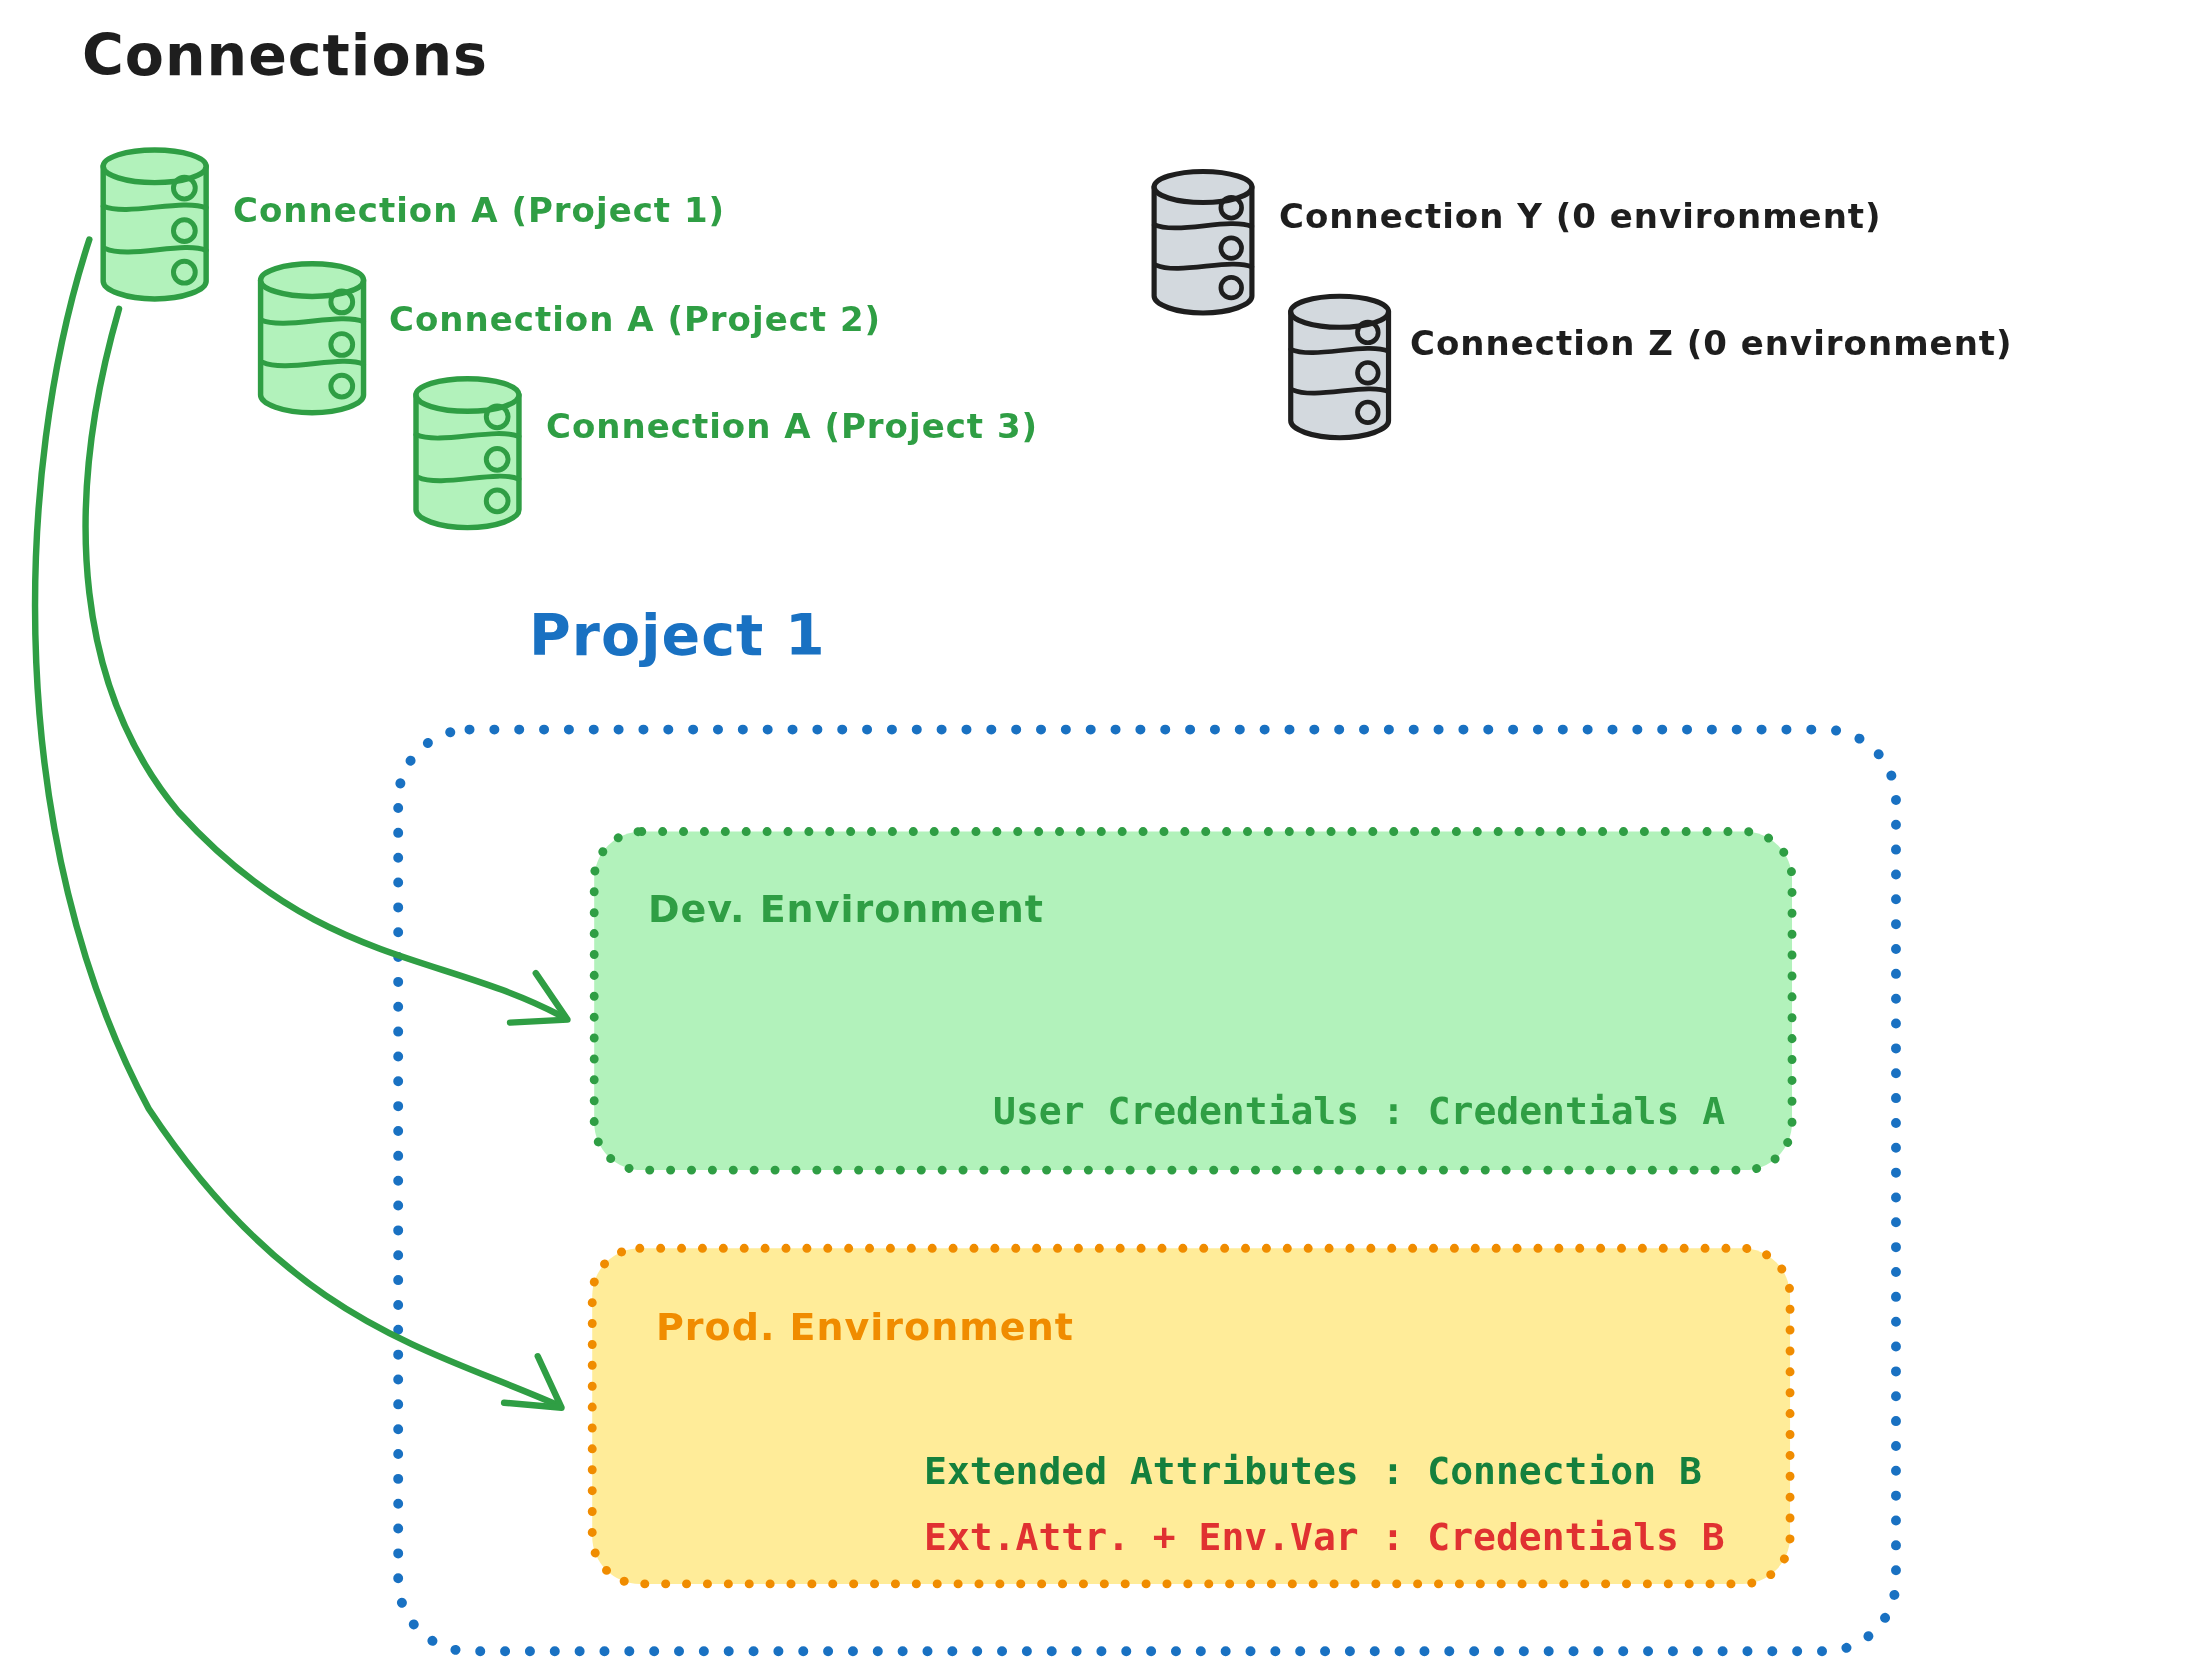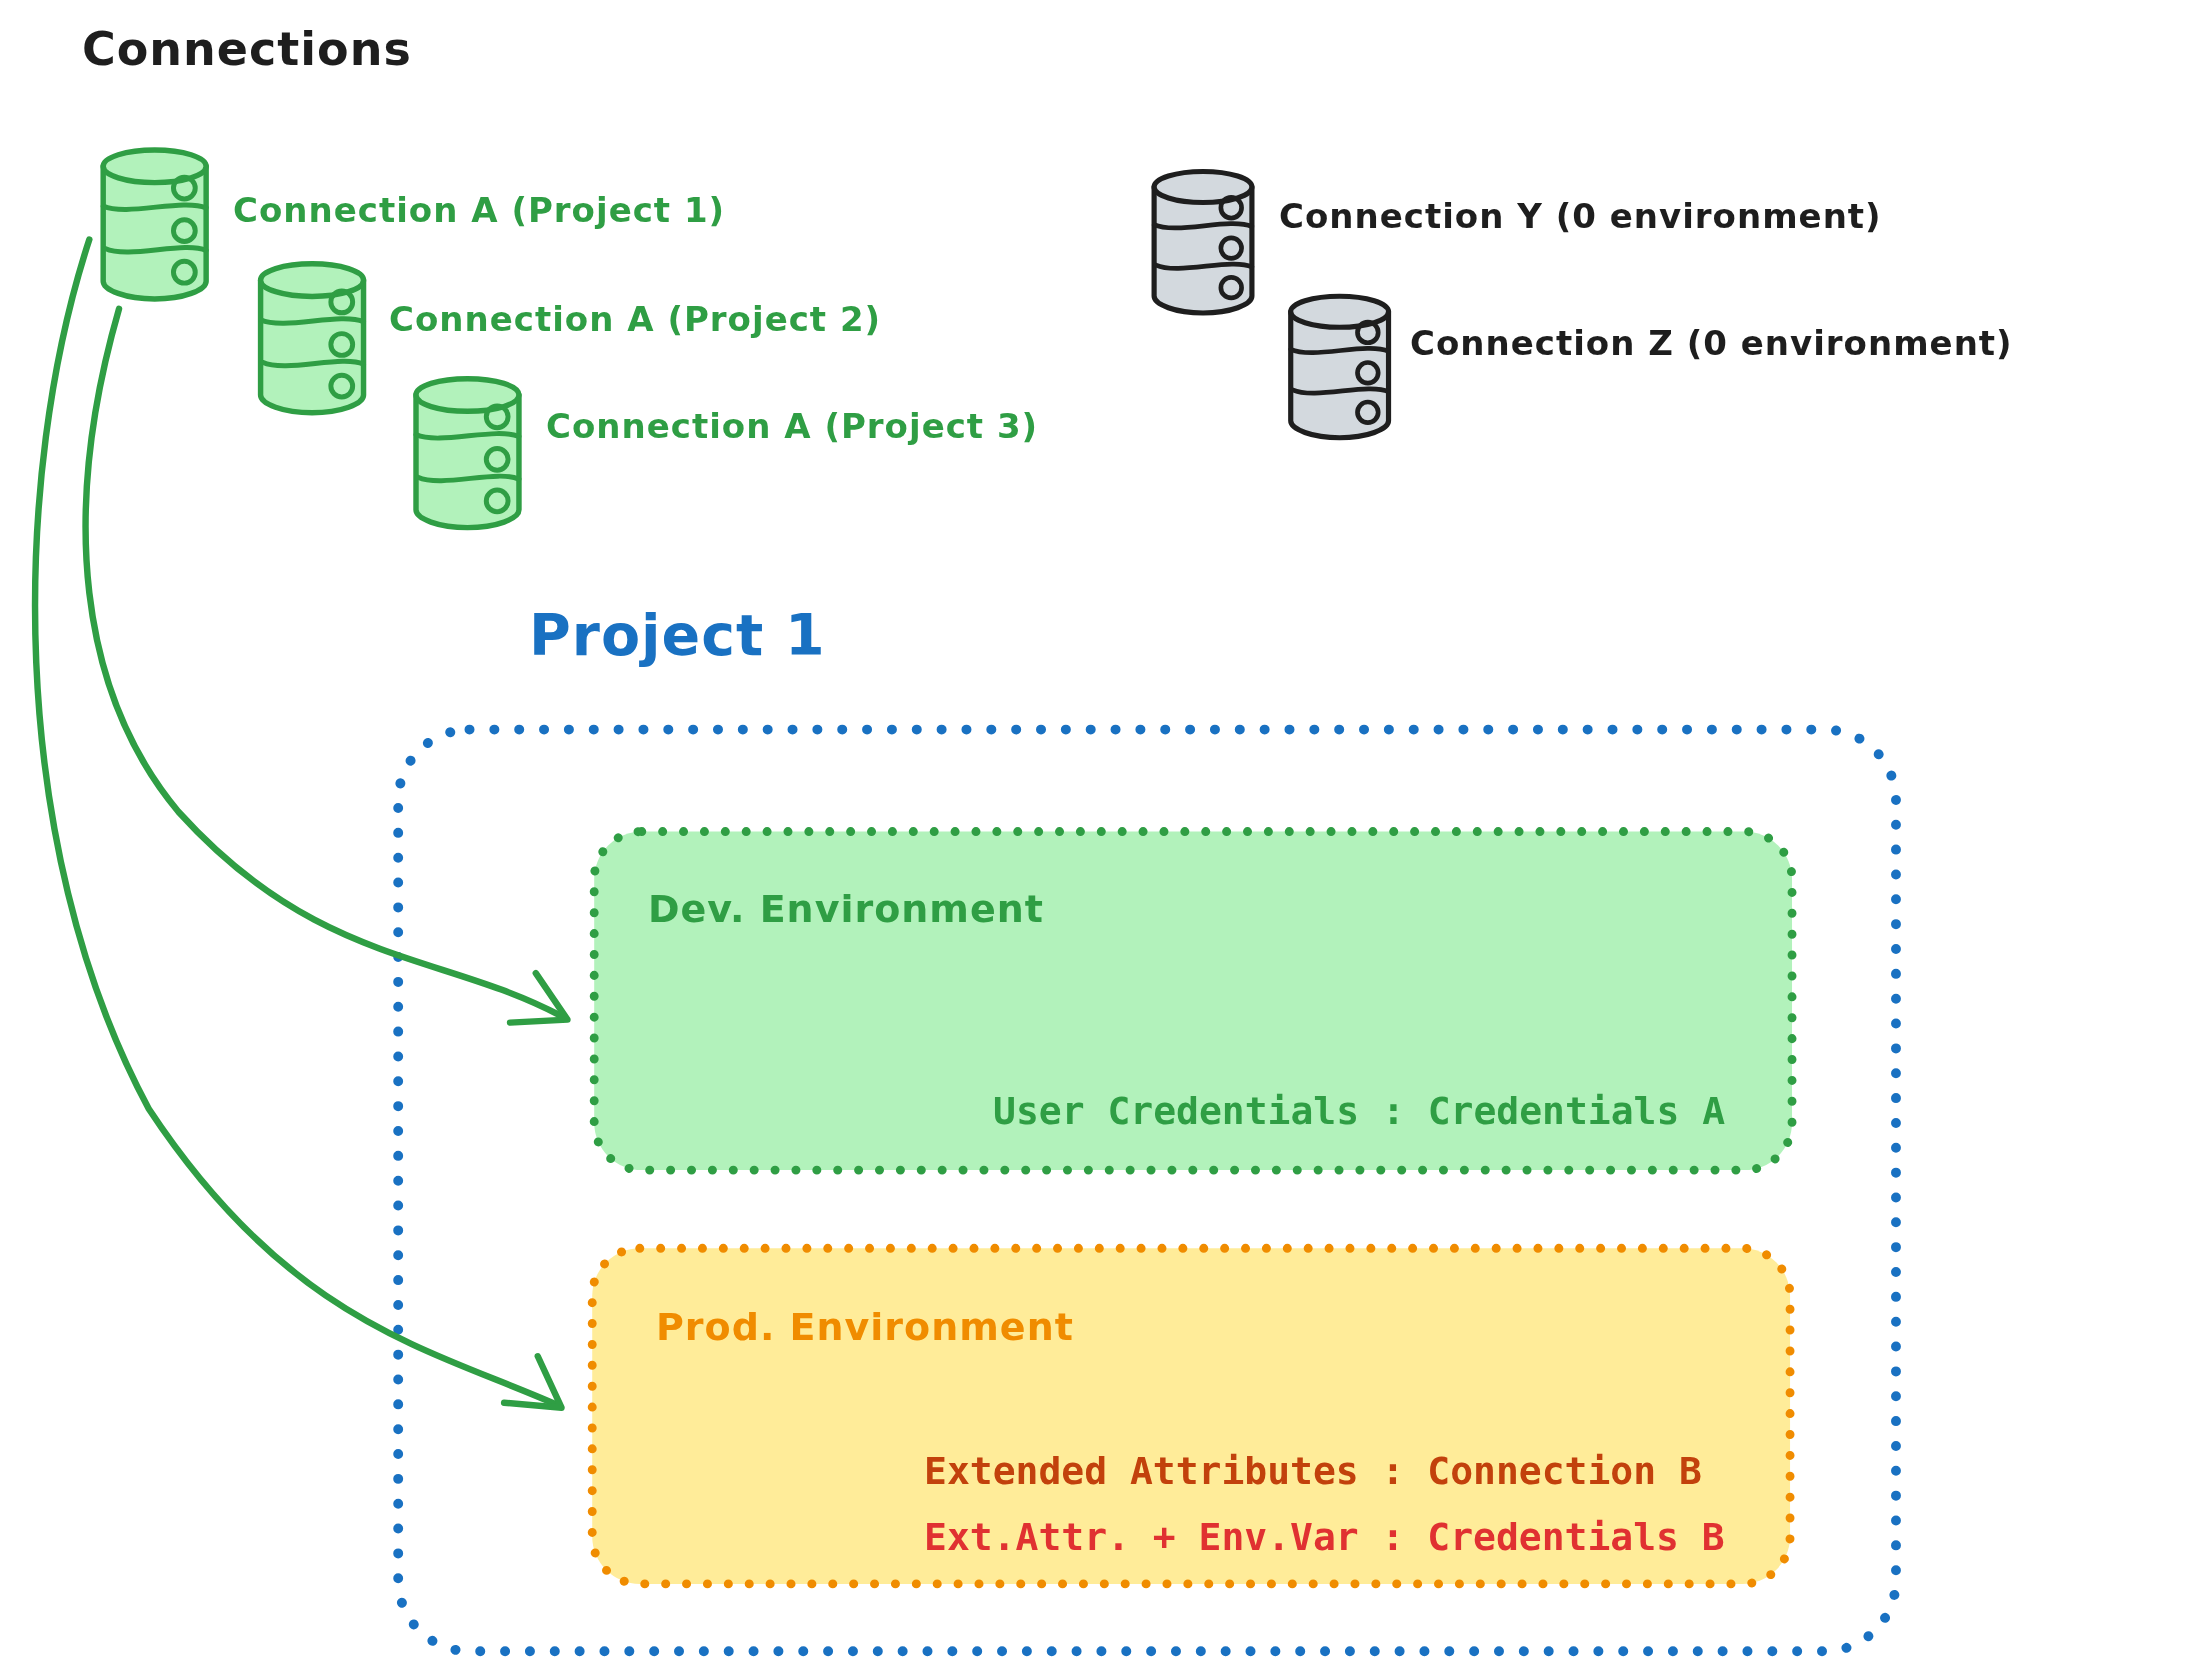--- a/index.html
+++ b/index.html
@@ -7,21 +7,21 @@
     position:relative;
     width:2212px;height:1674px;
     background:#ffffff;
     overflow:hidden;
     font-family:"DejaVu Sans", sans-serif;
   }
   .layer{position:absolute;left:0;top:0;}
   .t{position:absolute;white-space:nowrap;letter-spacing:1px;}
   .title{
     left:82px;top:22px;
-    font-size:46px;font-weight:700;color:#1e1e1e;
+    font-size:57px;font-weight:700;color:#1e1e1e;
   }
   .conn-label{font-size:34px;font-weight:700;line-height:1.2;}
   .green-text{color:#2f9e44;}
   .black-text{color:#1e1e1e;}
   .label-a1{left:233px;top:190px;}
   .label-a2{left:389px;top:299px;}
   .label-a3{left:546px;top:406px;}
   .label-y{left:1279px;top:196px;}
   .label-z{left:1410px;top:323px;}
   .project-title{
@@ -29,21 +29,21 @@
     font-size:57px;font-weight:700;color:#1971c2;margin-left:48px;
   }
   .env-title{font-size:38px;font-weight:700;}
   .dev-title{left:648px;top:887px;color:#2f9e44;}
   .prod-title{left:656px;top:1305px;color:#f08c00;}
   .mono{
     font-family:"DejaVu Sans Mono", monospace;
     font-size:38px;font-weight:700;letter-spacing:0;
   }
   .dev-cred{left:993px;top:1089px;color:#2f9e44;}
-  .prod-line1{left:924px;top:1449px;color:#c2410c;}
+  .prod-line1{left:924px;top:1449px;color:#15803d;}
   .prod-line2{left:924px;top:1499px;color:#e03131;margin-top:16px;}
 </style>
 </head>
 <body>
 
 <div class="canvas">
 
   <svg class="layer" width="2212" height="1674" viewBox="0 0 2234 1691">
     <defs>
       <g id="db">

